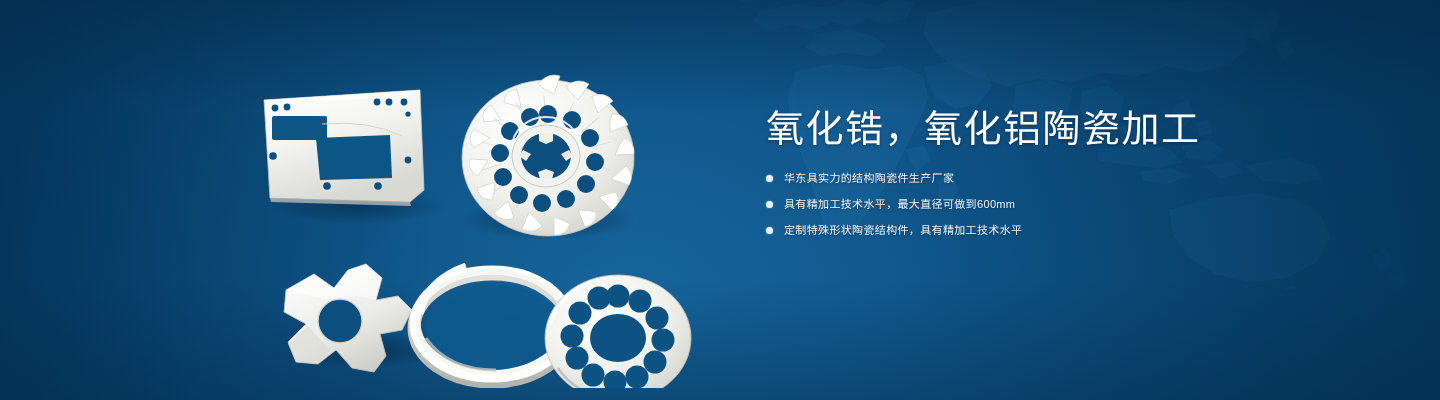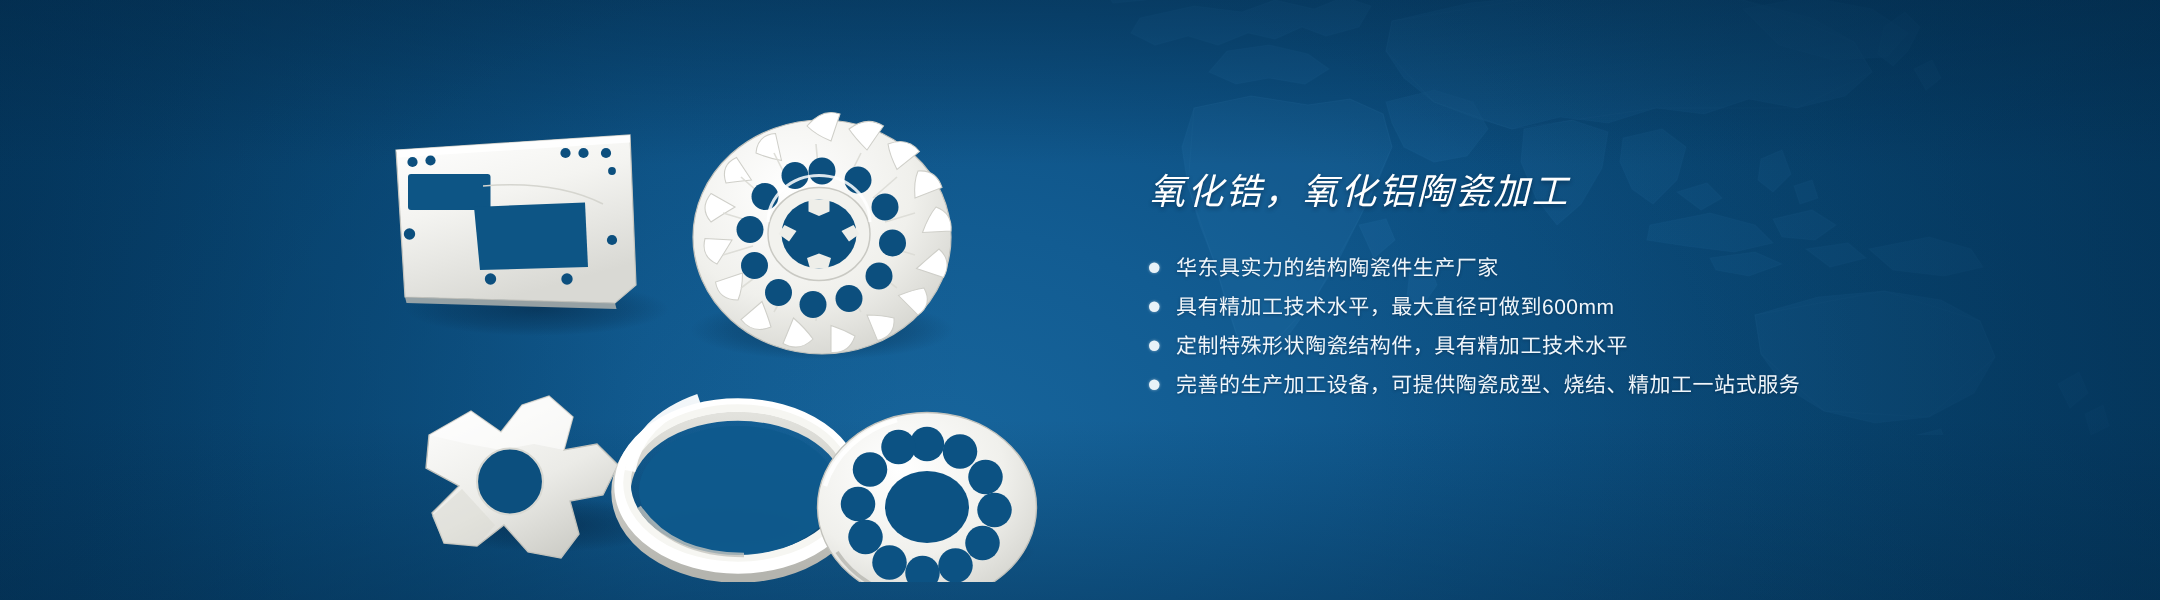--- a/index.html
+++ b/index.html
@@ -49,45 +49,44 @@
   .products{
     position:absolute;left:230px;top:38px;width:480px;height:350px;
   }
   .products svg{display:block;width:100%;height:100%;}
   
   .copy{
     position:absolute;left:766px;top:108px;width:620px;
   }
   .headline{
     color:#ffffff;
-    font-size:24px;
+    font-size:38px;
     line-height:42px;
     letter-spacing:1.5px;
     font-weight:400;
     margin:0 0 18px 0;
     text-shadow:0 1px 3px rgba(0,20,40,0.45);
     white-space:nowrap;
-    font-style:italic;
   }
   .bullets{list-style:none;margin:0;padding:0;}
   .bullet{
     display:flex;align-items:center;
     height:21px;margin-bottom:5px;
     white-space:nowrap;
   }
   .dot{
     flex:0 0 auto;
     width:7px;height:7px;border-radius:50%;
     background:#e9f2f8;
     margin-right:11px;
     box-shadow:0 0 2px rgba(255,255,255,0.5);
   }
   .btext{
     color:#f0f6fb;
-    font-size:14px;
+    font-size:11px;
     line-height:21px;
     letter-spacing:0.35px;
     text-shadow:0 1px 2px rgba(0,20,40,0.40);
   }
 </style>
 </head>
 <body>
 
 <div class="banner">
 
@@ -326,20 +325,16 @@
         <span class="btext">华东具实力的结构陶瓷件生产厂家</span>
       </li>
       <li class="bullet">
         <span class="dot"></span>
         <span class="btext">具有精加工技术水平，最大直径可做到600mm</span>
       </li>
       <li class="bullet">
         <span class="dot"></span>
         <span class="btext">定制特殊形状陶瓷结构件，具有精加工技术水平</span>
       </li>
-      <li class="bullet">
-        <span class="dot"></span>
-        <span class="btext">完善的生产加工设备，可提供陶瓷成型、烧结、精加工一站式服务</span>
-      </li>
     </ul>
   </div>
 
 </div>
 
 </body></html>

